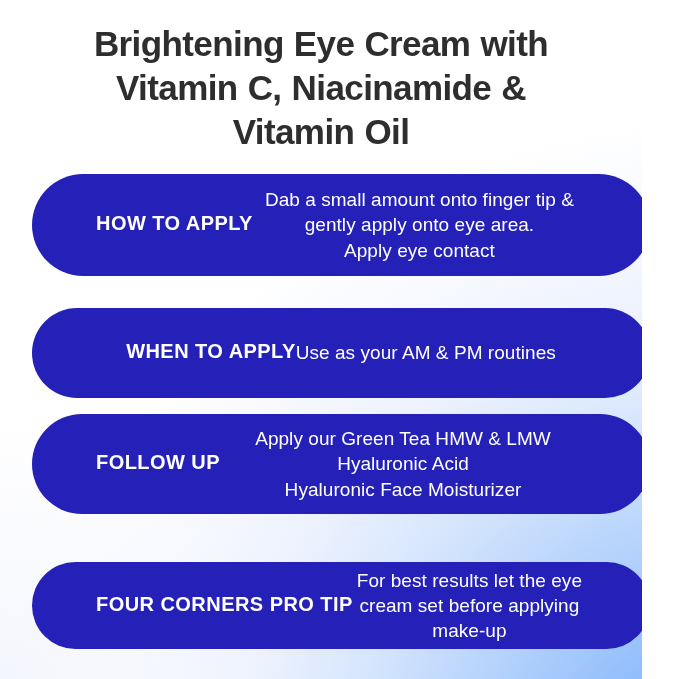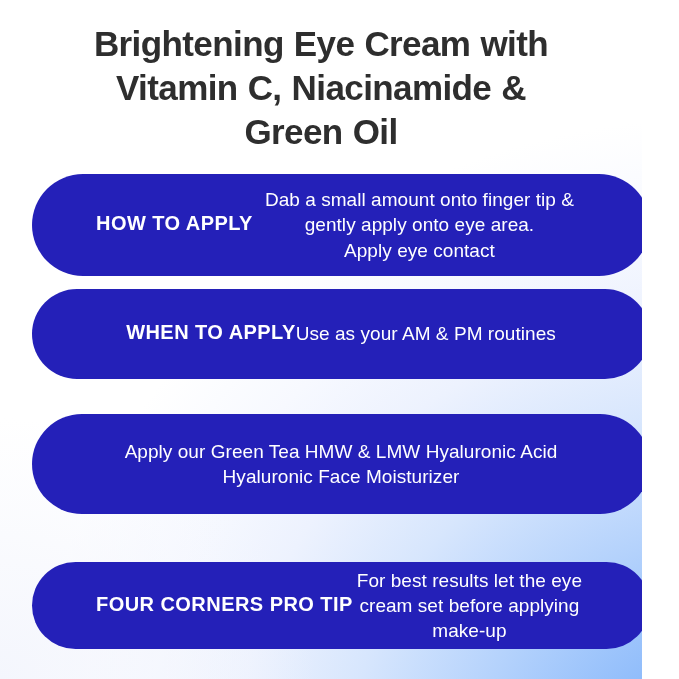--- a/index.html
+++ b/index.html
@@ -90,21 +90,21 @@
     border-radius: 999px;
     display: flex;
     flex-direction: row;
     align-items: center;
     justify-content: center;
     padding: 8px 64px;
     text-align: center;
   }
 
   .pill-1 { top: 174px; height: 102px; }
-  .pill-2 { top: 289px; height: 90px; text-align: center;  }
+  .pill-2 { top: 308px; height: 90px; text-align: center;  }
   .pill-3 { top: 414px; height: 100px; }
   .pill-4 { top: 562px; height: 87px;  }
 
   .pill-heading {
     color: #ffffff;
     font-family: "Liberation Sans", "DejaVu Sans", sans-serif;
     font-weight: 700;
     font-size: 20px;
     letter-spacing: 0.45px;
     line-height: 1.24;
@@ -131,40 +131,41 @@
 
   <div class="bg-glow"></div>
   <div class="bg-glow-soft"></div>
 
   <div class="content">
 
     <div class="title-block">
       <h1 class="title">
         <span>Brightening Eye Cream with</span><br>
         <span>Vitamin C, Niacinamide &amp;</span><br>
-        <span>Green Oil</span>
+        <span>Vitamin Oil</span>
       </h1>
     </div>
 
     <div class="pill pill-1">
       <div class="pill-heading">HOW TO APPLY</div>
       <div class="pill-body">
         <span>Dab a small amount onto finger tip &amp; gently apply onto eye area.</span><br>
         <span>Apply eye contact</span>
       </div>
     </div>
 
     <div class="pill pill-2">
       <div class="pill-heading">WHEN TO APPLY</div>
       <div class="pill-body">
         <span>Use as your AM &amp; PM routines</span>
       </div>
     </div>
 
     <div class="pill pill-3">
+      <div class="pill-heading">FOLLOW UP</div>
       <div class="pill-body">
         <span>Apply our Green Tea HMW &amp; LMW Hyaluronic Acid</span><br>
         <span>Hyaluronic Face Moisturizer</span>
       </div>
     </div>
 
     <div class="pill pill-4">
       <div class="pill-heading">FOUR CORNERS PRO TIP</div>
       <div class="pill-body">
         <span>For best results let the eye cream set before applying make-up</span>

